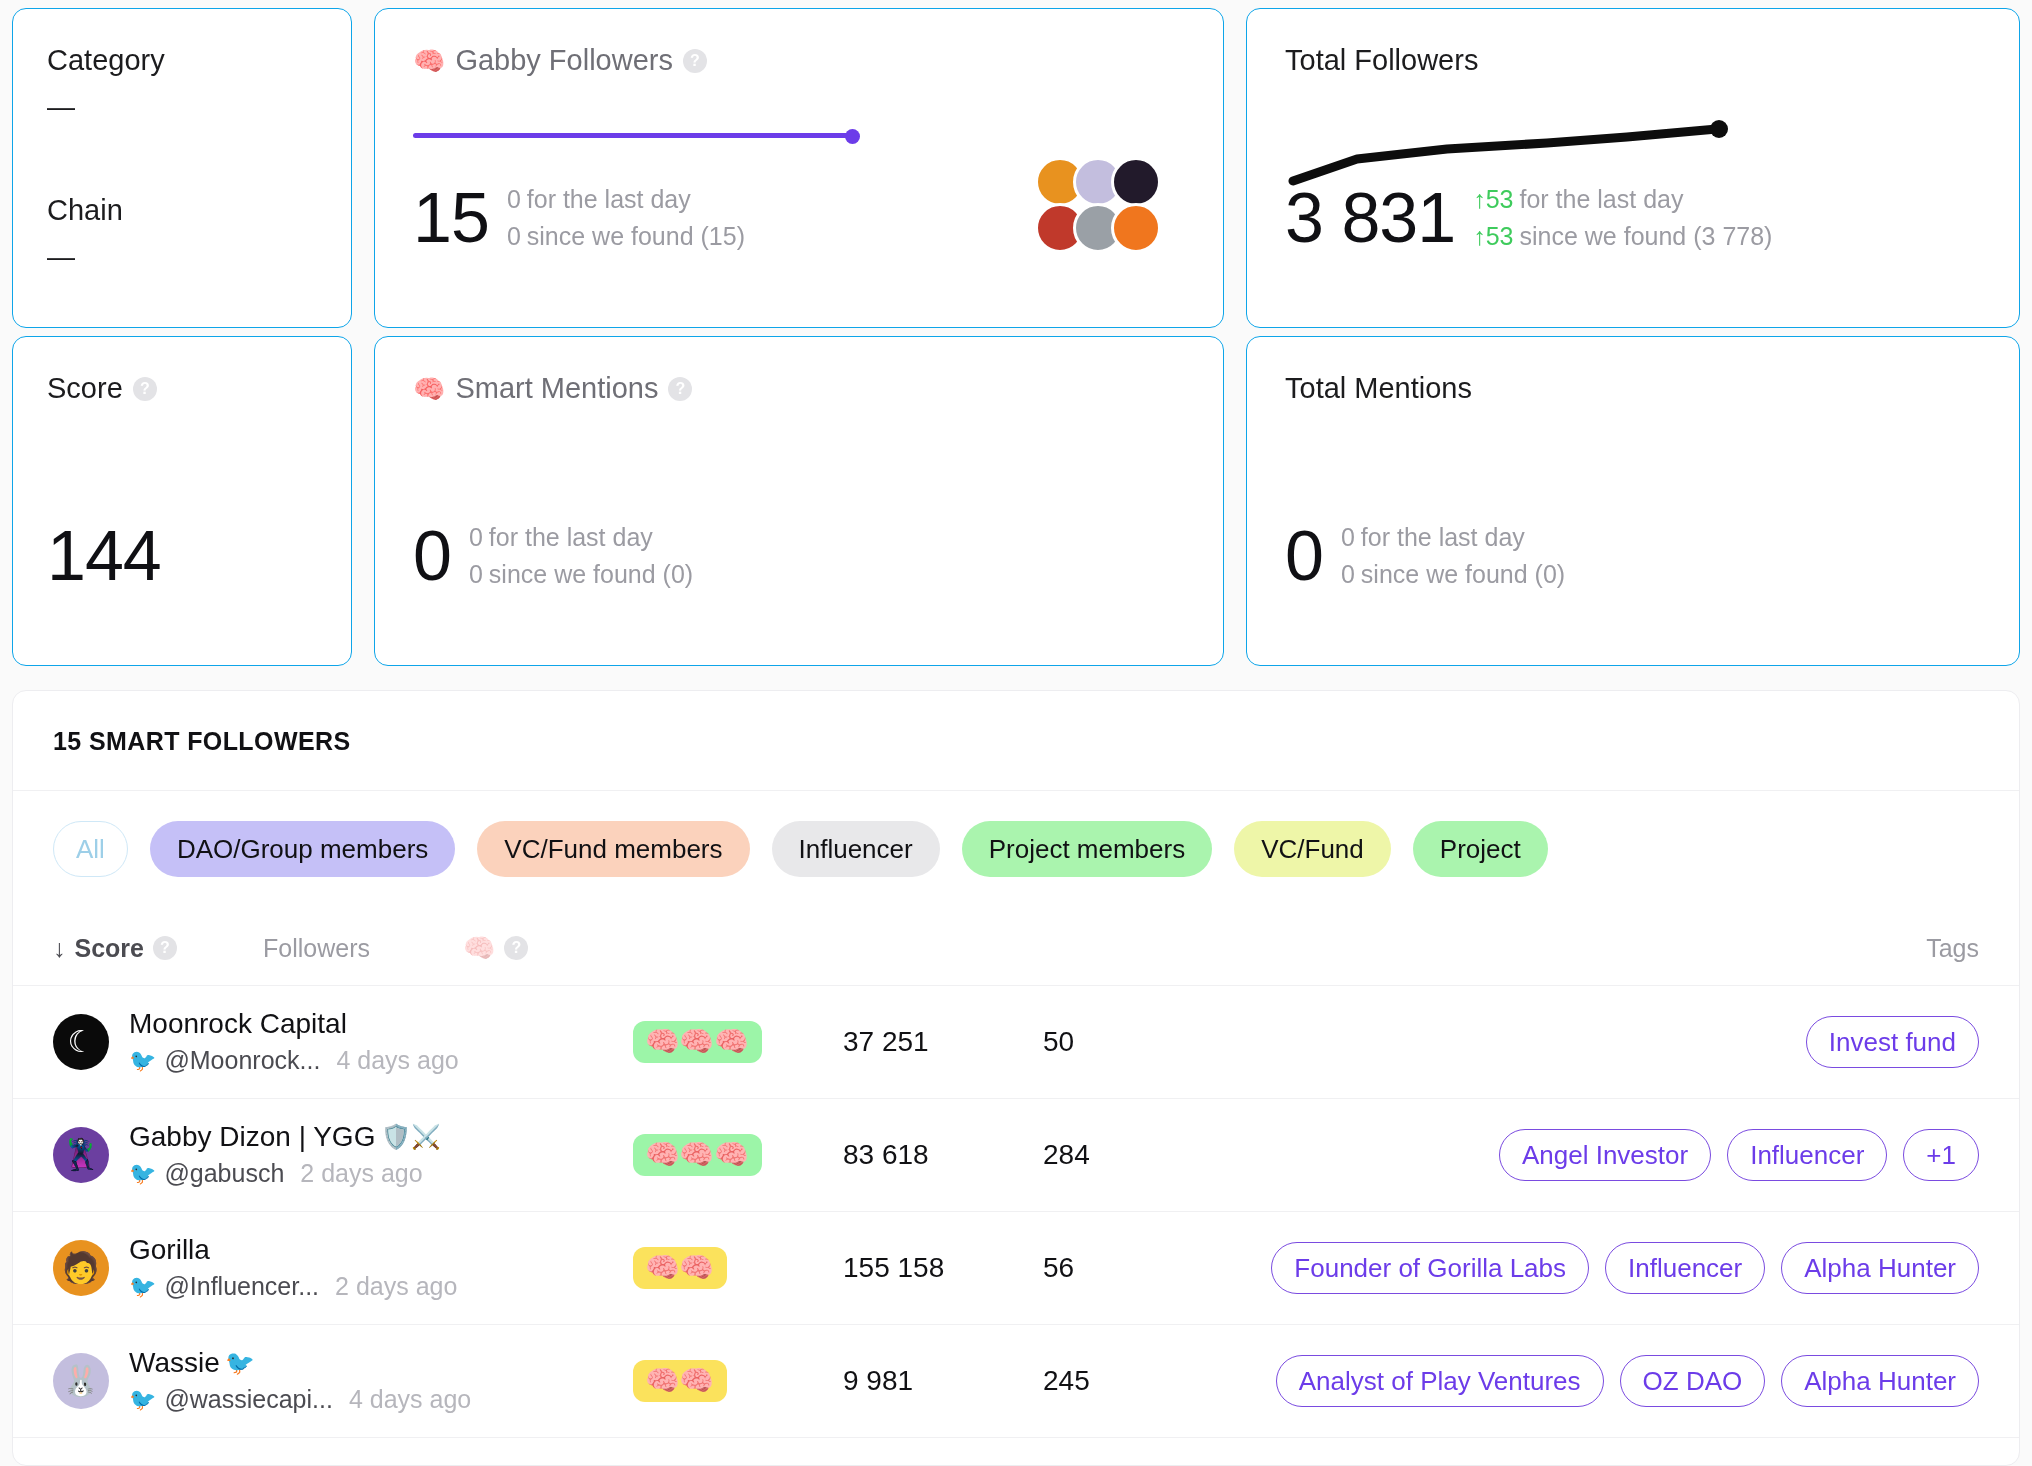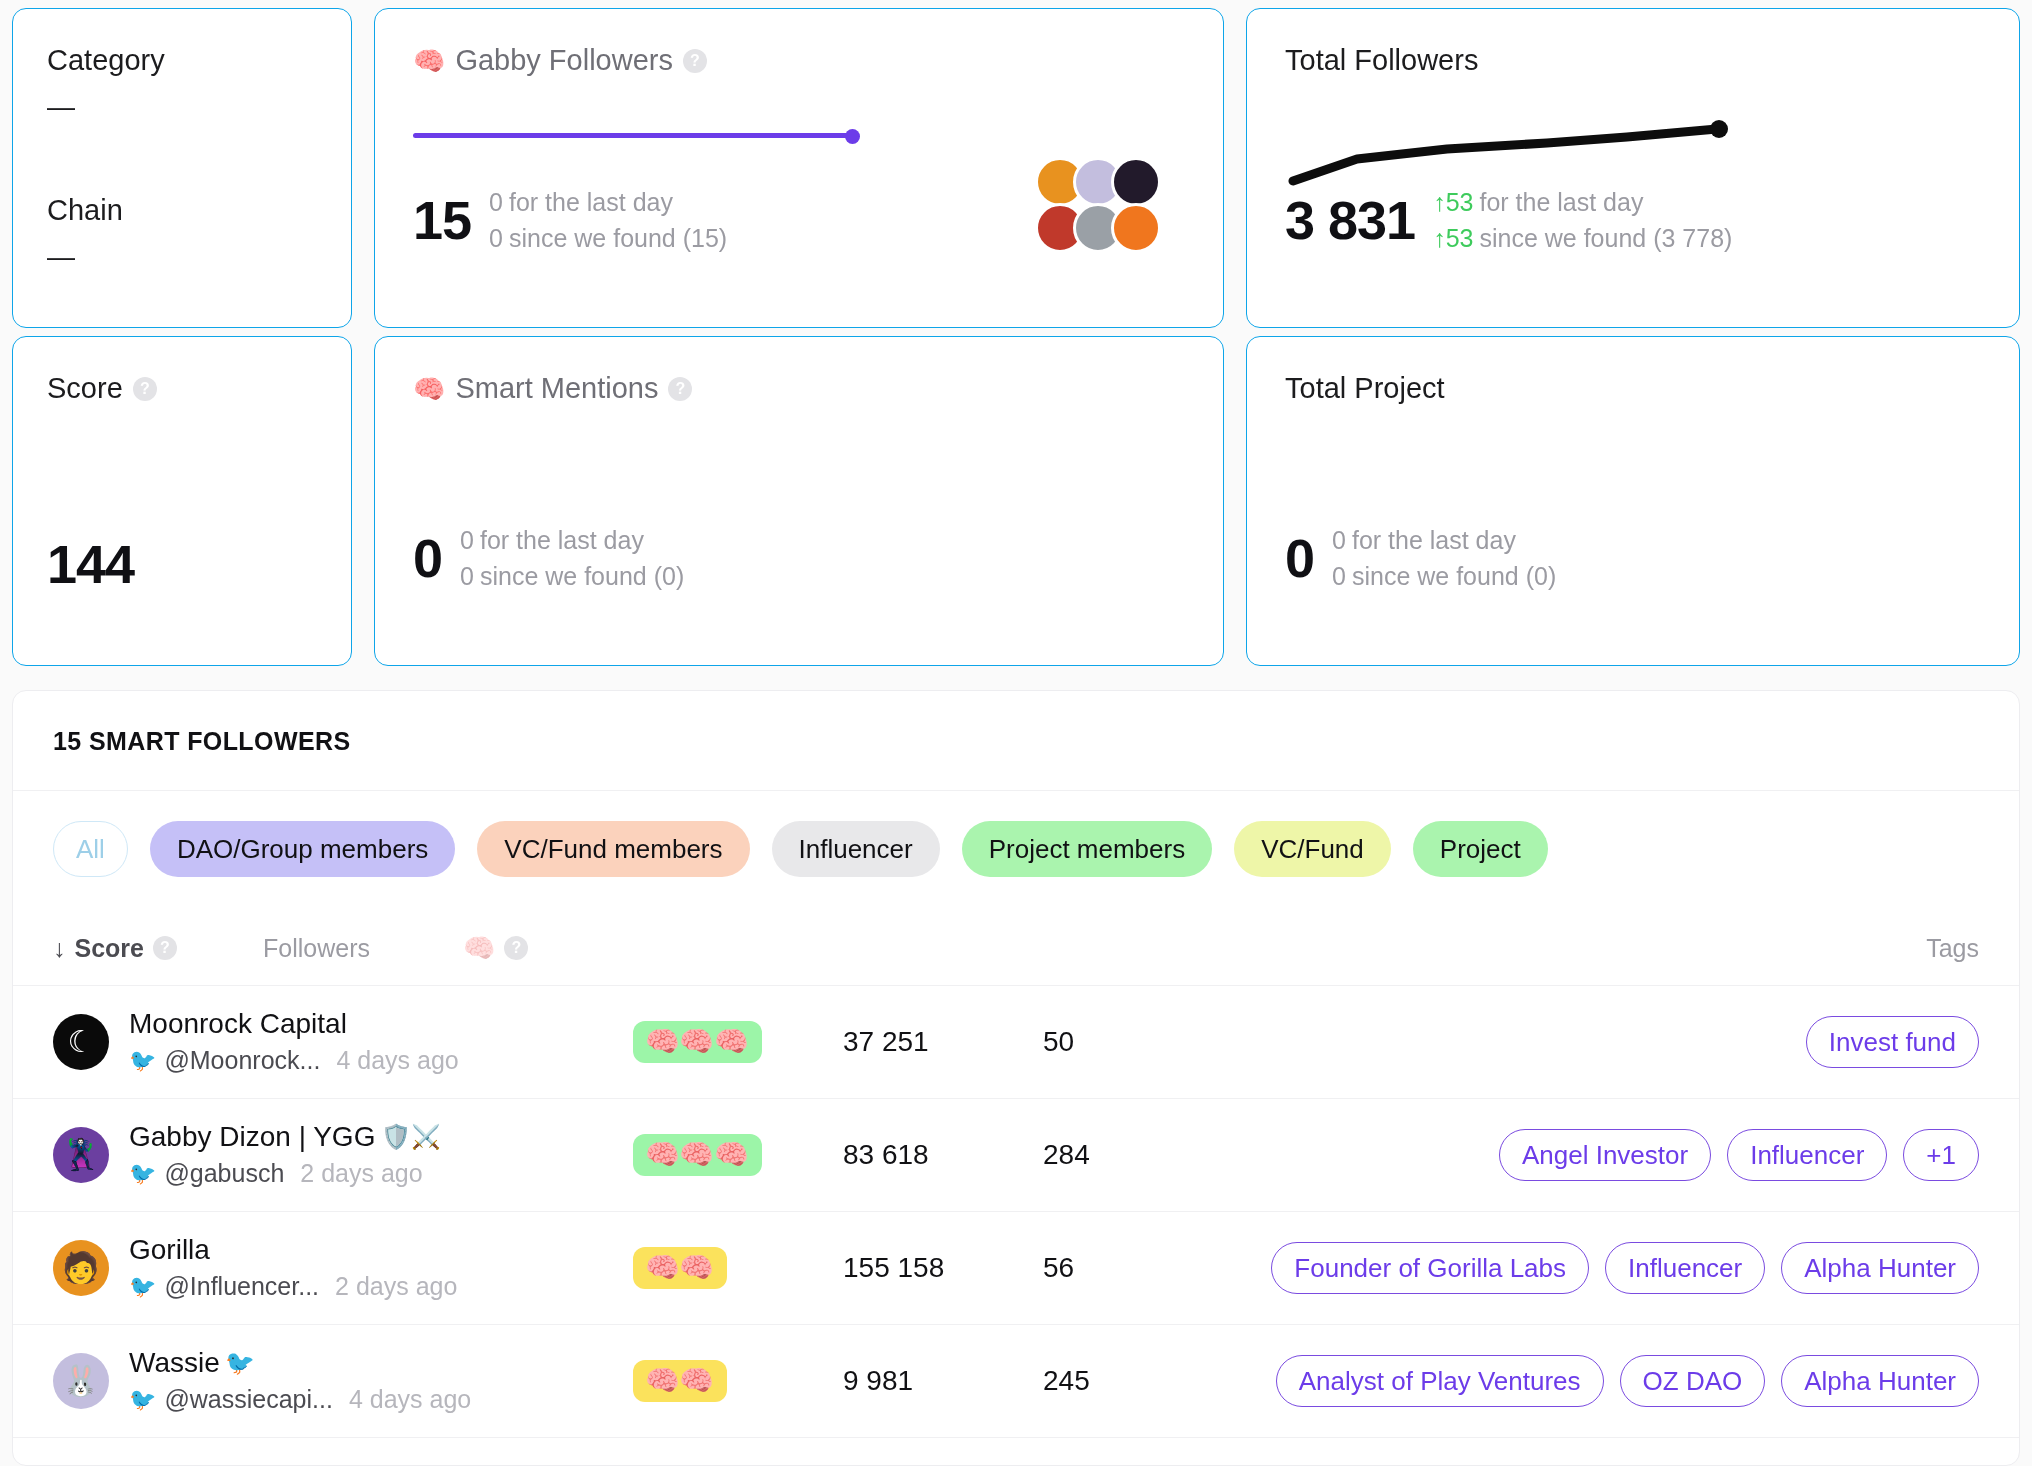--- a/index.html
+++ b/index.html
@@ -112,22 +112,22 @@
   .metric-row {
     position: absolute;
     left: 38px;
     bottom: 74px;
     display: flex;
     align-items: center;
     gap: 18px;
   }
   .metric-row.inset { left: 34px; }
   .big-num {
-    font-size: 54px;
-    font-weight: 700;
+    font-size: 70px;
+    font-weight: 400;
     color: #101014;
     line-height: 1;
     letter-spacing: -1px;
   }
   .deltas {
     display: flex;
     flex-direction: column;
     gap: 8px;
     font-size: 25px;
     color: #9b9ba2;
@@ -388,21 +388,21 @@
           </div>
           <div class="delta-line">
             <span class="delta-val">0</span>
             <span>since we found (0)</span>
           </div>
         </div>
       </div>
     </div>
 
     <div class="card card-tmentions">
-      <div class="card-title">Total Project</div>
+      <div class="card-title">Total Mentions</div>
       <div class="metric-row">
         <div class="big-num">0</div>
         <div class="deltas">
           <div class="delta-line">
             <span class="delta-val">0</span>
             <span>for the last day</span>
           </div>
           <div class="delta-line">
             <span class="delta-val">0</span>
             <span>since we found (0)</span>

